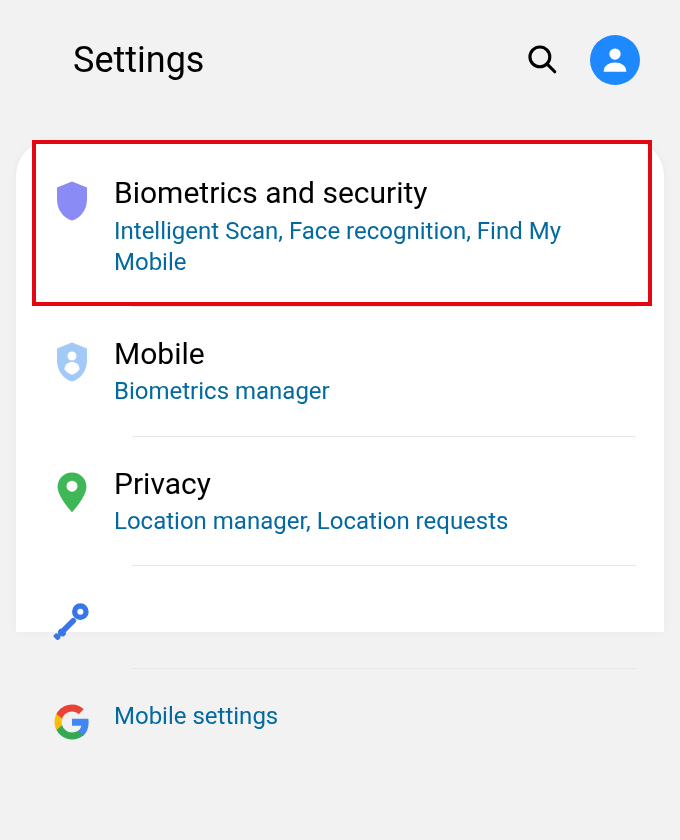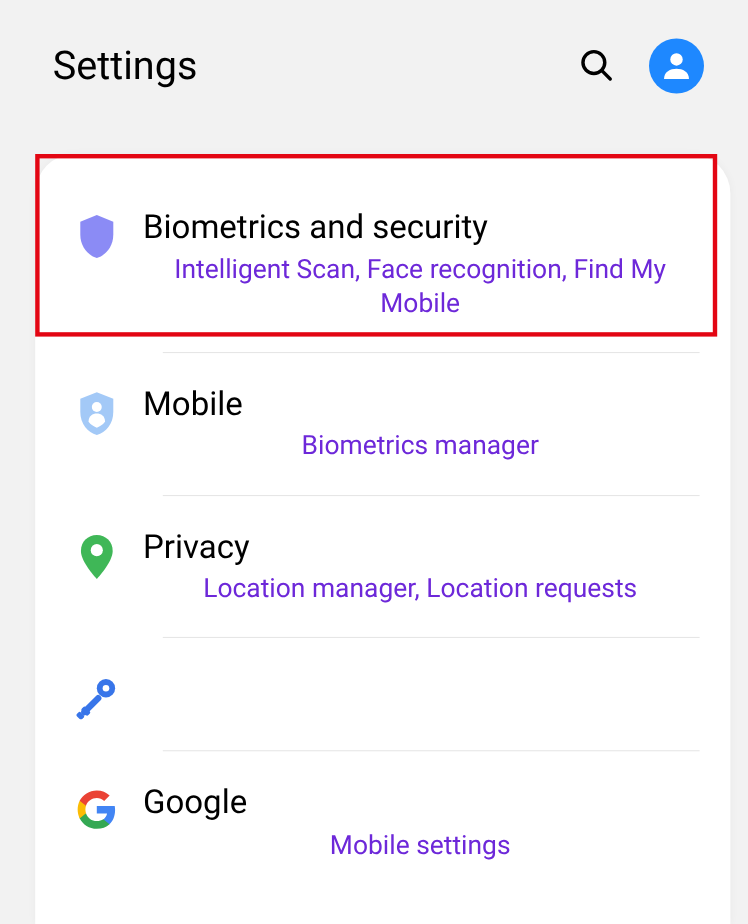--- a/index.html
+++ b/index.html
@@ -14,20 +14,21 @@
       display: flex;
       align-items: center;
       justify-content: space-between;
       padding: 20px 40px 20px 48px;
       height: 120px;
     }
     .header-title {
       font-size: 36px;
       font-weight: 400;
       color: #000;
+      margin-left: 25px;
     }
     .header-actions {
       display: flex;
       align-items: center;
       gap: 28px;
     }
     .search-btn {
       width: 40px;
       height: 40px;
       display: flex;
@@ -44,23 +45,23 @@
       background: #1e88ff;
       display: flex;
       align-items: center;
       justify-content: center;
       border: none;
       cursor: pointer;
     }
     .card {
       background: #fff;
       border-radius: 36px 36px 0 0;
-      margin: 20px 16px 0 32px;
-      padding-top: 20px;
-      height: 700px;
+      margin: 20px 16px 0 16px;
+      padding-top: 6px;
+      height: 492px;
       box-shadow: 0 0 8px rgba(0,0,0,0.04);
       position: relative;
     }
     .row {
       display: flex;
       align-items: flex-start;
       padding: 28px 30px 28px 28px;
       position: relative;
       cursor: pointer;
     }
@@ -76,24 +77,23 @@
       padding-left: 14px;
     }
     .row-title {
       font-size: 30px;
       font-weight: 400;
       color: #000;
       line-height: 1.25;
     }
     .row-sub {
       font-size: 24px;
-      color: #6d28d9;
+      color: #0369a1;
       margin-top: 4px;
       line-height: 1.3;
-      text-align: center;
     }
     .divider {
       height: 1px;
       background: #e6e6e6;
       margin-left: 116px;
       margin-right: 28px;
     }
     .highlight {
       position: absolute;
       border: 4px solid #e30613;
@@ -190,20 +190,19 @@
   <div class="row" style="padding-bottom:10px;">
     <div class="row-icon">
       <svg width="38" height="38" viewBox="0 0 48 48">
         <path fill="#4285F4" d="M45 24.5c0-1.6-.15-3.1-.42-4.6H24v8.7h11.8c-.5 2.8-2.05 5.15-4.4 6.75v5.6h7.1C42.65 37.1 45 31.3 45 24.5z"></path>
         <path fill="#34A853" d="M24 46c5.95 0 10.95-1.95 14.6-5.3l-7.1-5.6c-1.97 1.33-4.5 2.1-7.5 2.1-5.77 0-10.65-3.9-12.4-9.15H4.3v5.75C7.9 41.05 15.35 46 24 46z"></path>
         <path fill="#FBBC05" d="M11.6 28.05c-.45-1.33-.7-2.75-.7-4.2s.25-2.87.7-4.2V13.9H4.3C2.83 16.9 2 20.35 2 24s.83 7.1 2.3 10.1l7.3-6.05z"></path>
         <path fill="#EA4335" d="M24 10.75c3.25 0 6.17 1.12 8.47 3.32l6.3-6.3C34.93 4.1 29.95 2 24 2 15.35 2 7.9 6.95 4.3 13.9l7.3 5.75C13.35 14.4 18.23 10.75 24 10.75z"></path>
       </svg>
     </div>
     <div class="row-text">
-      <div class="row-title">Google</div>
       <div class="row-sub">Mobile settings</div>
     </div>
   </div>
 
 </div>
 
 <div class="highlight"></div>
 
 </body></html>

